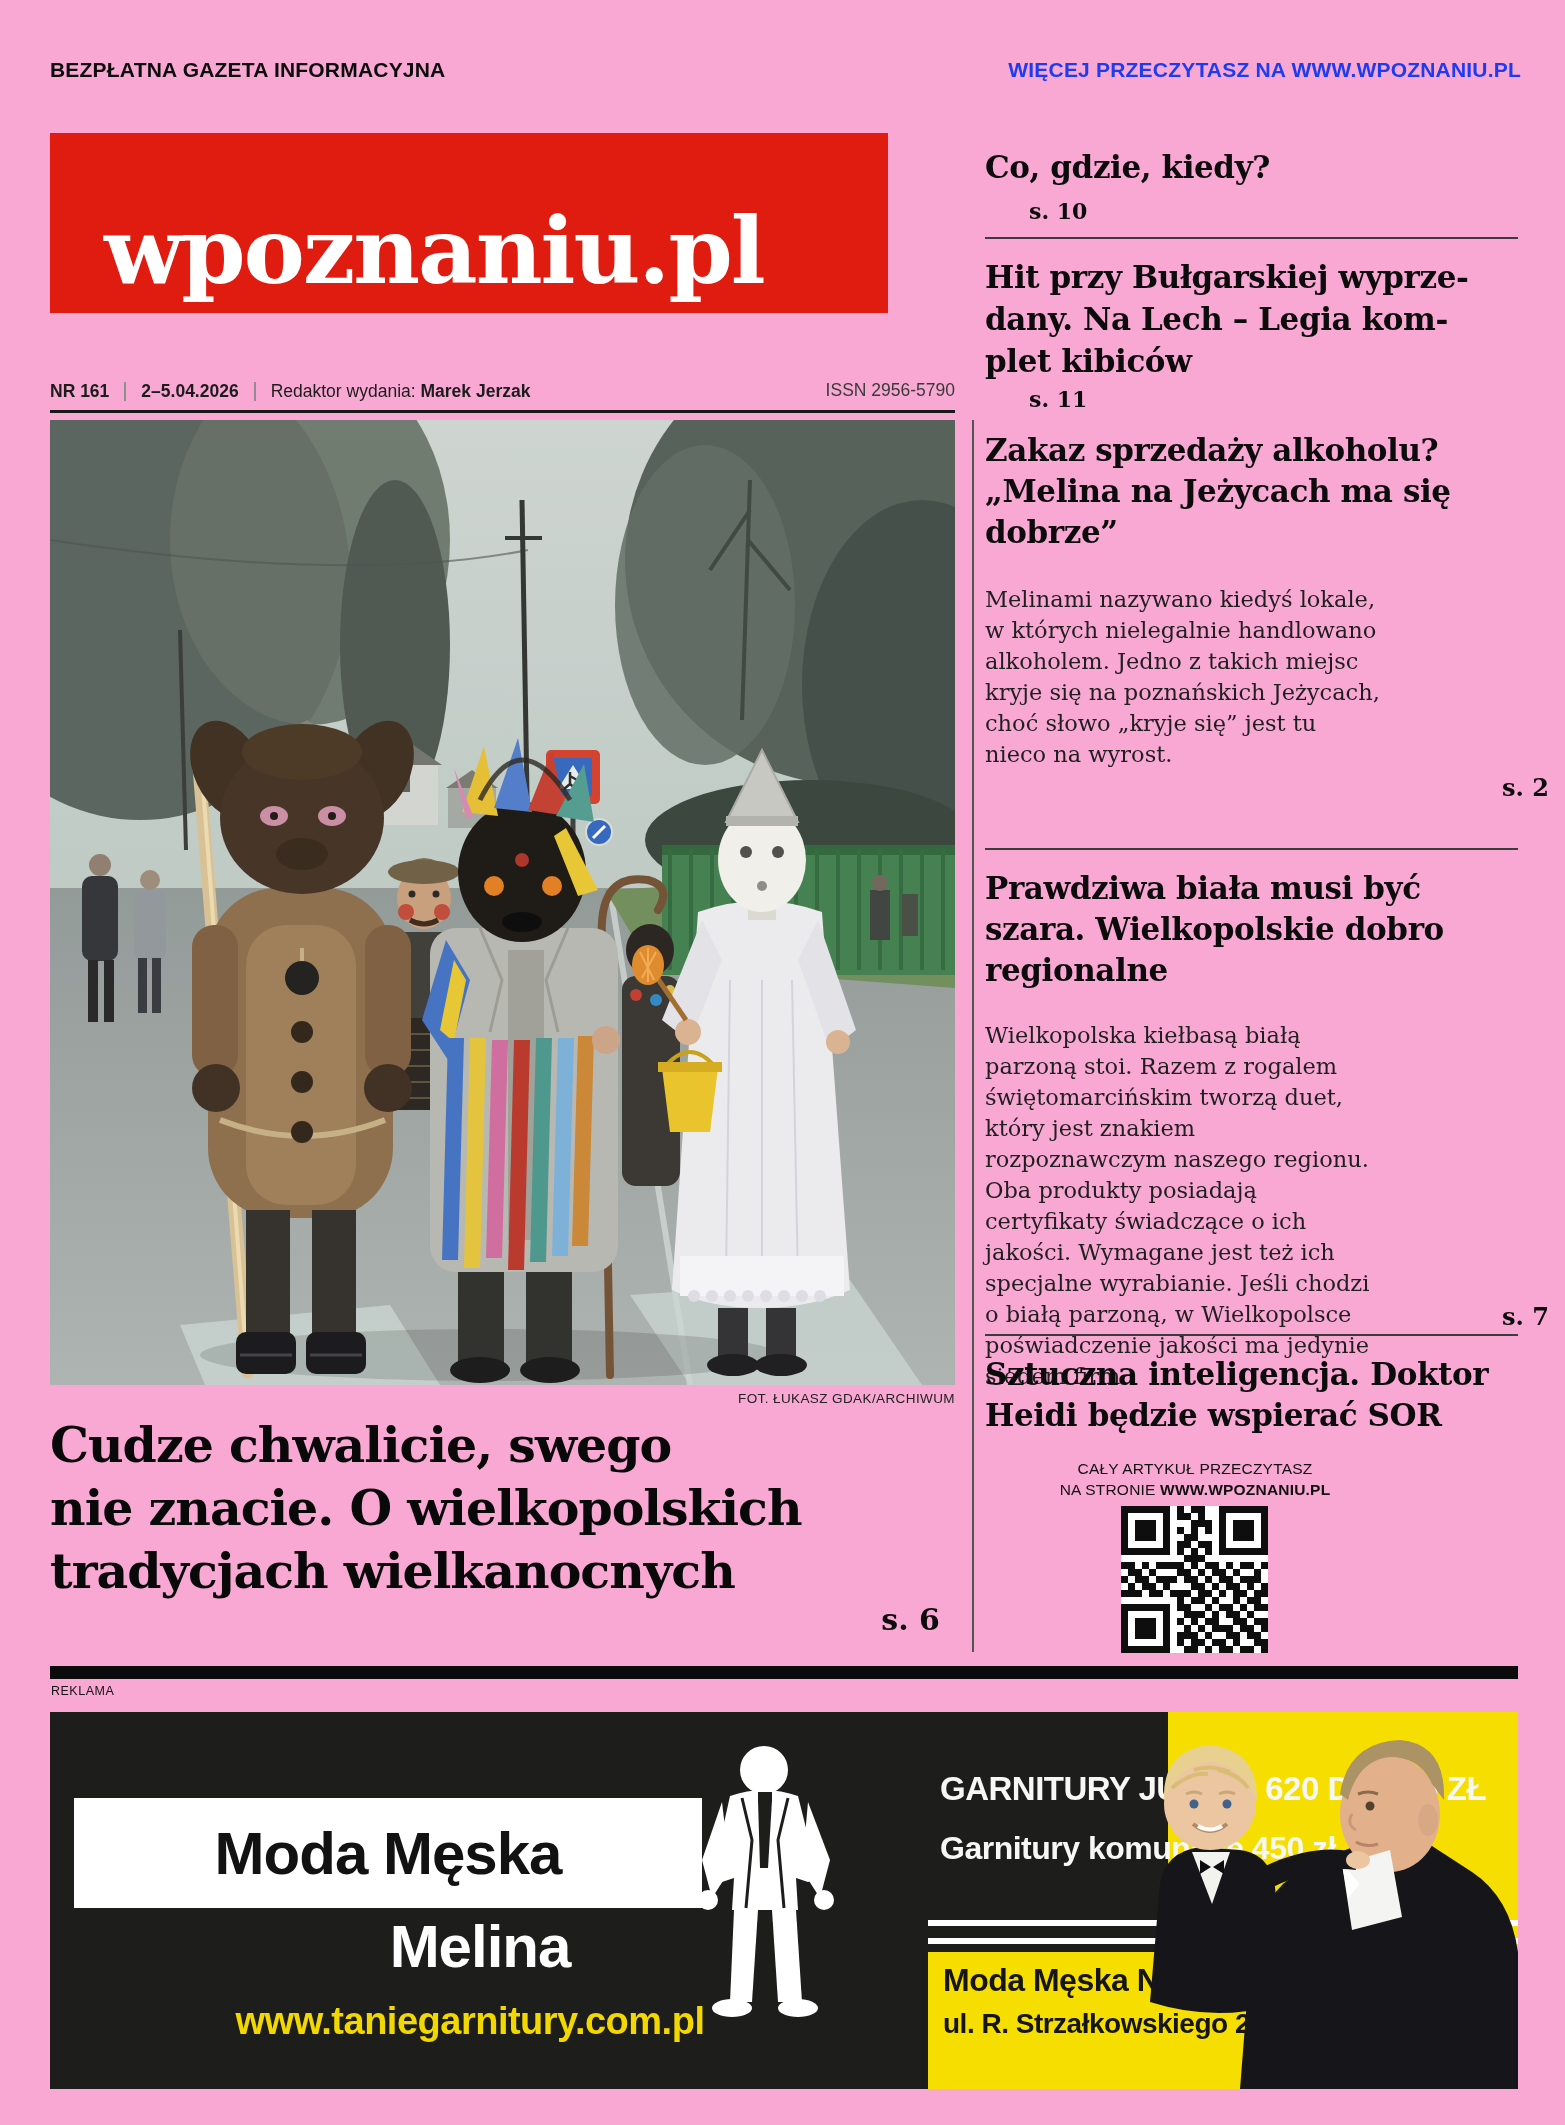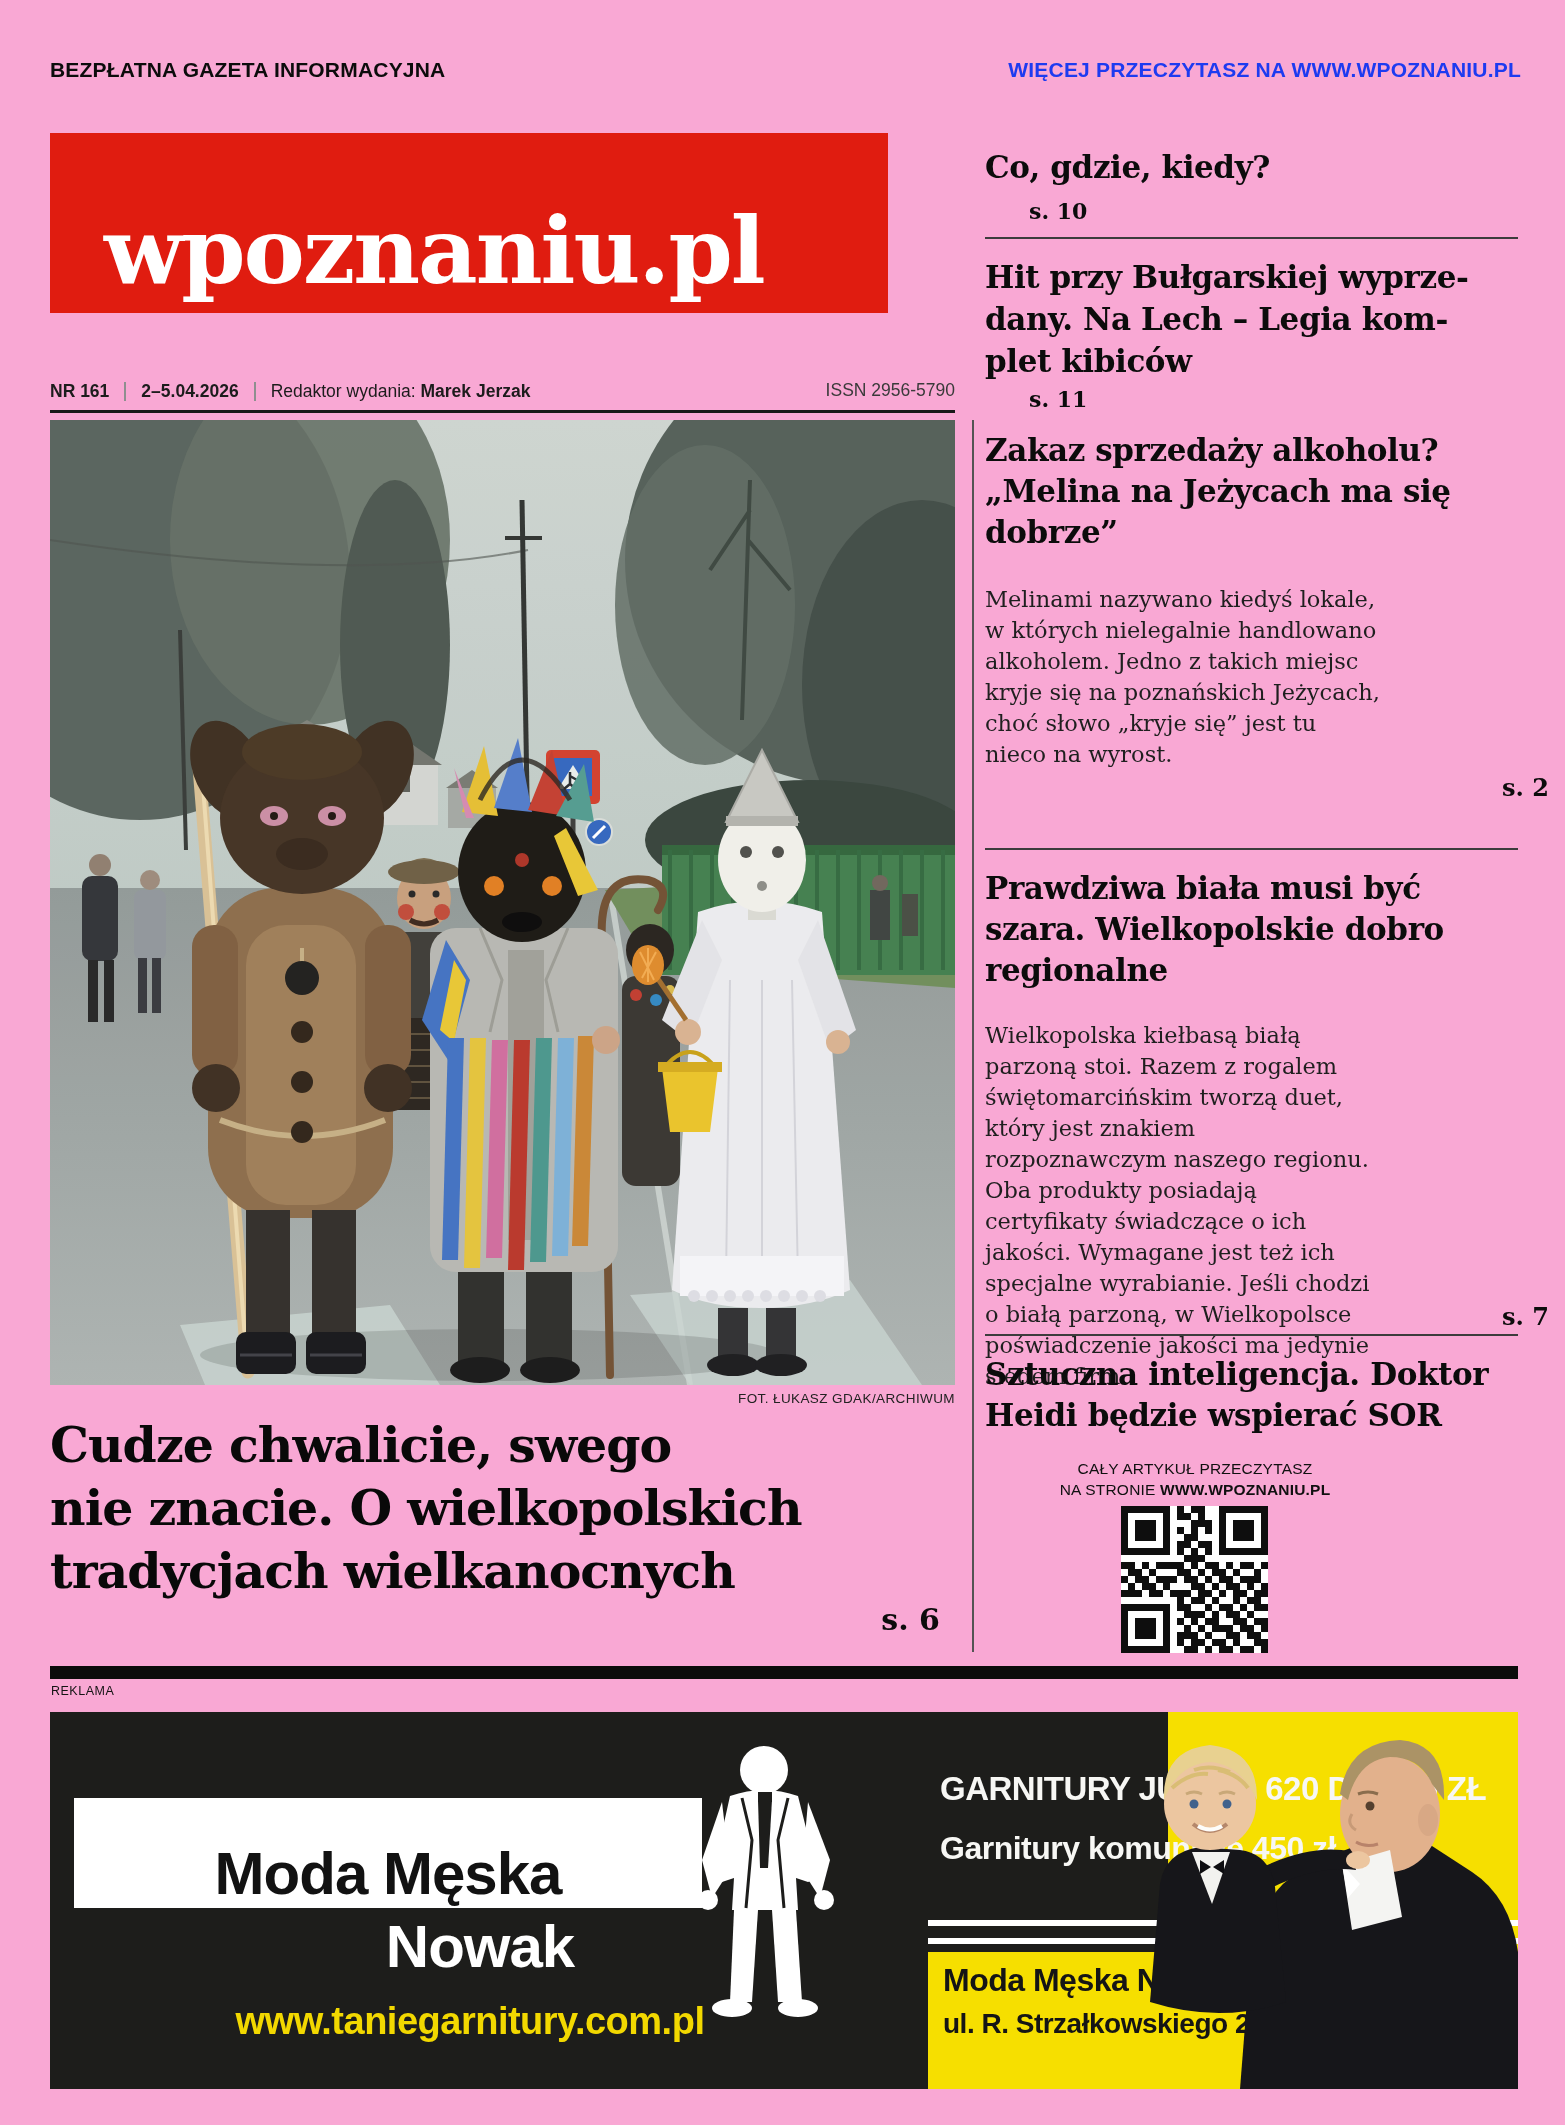--- a/index.html
+++ b/index.html
@@ -44,21 +44,21 @@
   .note1,.note2{width:420px;text-align:center;font-size:15.5px;letter-spacing:.2px;color:#101010;}
   .qr-code{display:grid;grid-template-columns:repeat(21,7px);grid-auto-rows:7px;background:#fff;}
   .qr-code .m{background:#0e0e0e;}
 
   
   .blackbar{left:50px;top:1666px;width:1468px;height:13px;background:#0b0b0b;}
   .reklama{left:51px;top:1684px;font-size:12.5px;letter-spacing:.5px;color:#141414;}
 
   .ad{left:50px;top:1712px;width:1468px;height:377px;overflow:hidden;}
   .ad-yellowpanel{left:1118px;top:0;width:350px;height:377px;}
-  .ad-whitebox{left:24px;top:86px;width:628px;height:110px;background:#fff;display:flex;align-items:flex-end;justify-content:center;}
+  .ad-whitebox{left:24px;top:86px;width:628px;height:110px;background:#fff;display:flex;align-items:center;justify-content:center;}
   .ad-shoptop{font-size:60px;font-weight:bold;color:#121212;letter-spacing:-1px;}
   .ad-shopbottom{left:230px;top:200px;width:400px;text-align:center;font-size:60px;font-weight:bold;color:#ffffff;letter-spacing:-1px;}
   .ad-url{left:30px;top:288px;width:780px;text-align:center;font-size:38px;font-weight:bold;letter-spacing:-.5px;}
   .ad-offer1{left:890px;top:58px;font-size:33px;font-weight:bold;color:#f7f7f4;letter-spacing:-.5px;z-index:2;}
   .ad-offer2{left:890px;top:118px;font-size:32px;font-weight:bold;color:#f7f7f4;letter-spacing:-.5px;z-index:2;}
   .ad-line{left:878px;width:590px;height:6px;background:#fff;z-index:1;}
   .ad-band{left:878px;top:240px;width:590px;height:137px;z-index:1;}
   .ad-addr1{left:893px;top:250px;font-size:32px;font-weight:bold;color:#151515;letter-spacing:-.5px;z-index:2;}
   .ad-addr2{left:893px;top:296px;font-size:28px;font-weight:bold;color:#151515;letter-spacing:-.5px;z-index:2;}
   .ad-sil{left:596px;top:28px;z-index:3;}
@@ -765,21 +765,21 @@
 
   <div class="abs blackbar"></div>
   <div class="abs reklama">REKLAMA</div>
 
   <div class="abs ad" style="background:#1d1d1b;">
     <div class="abs ad-yellowpanel" style="background:#f6df00;"></div>
 
     <div class="abs ad-whitebox">
       <span class="ad-shoptop">Moda Męska</span>
     </div>
-    <div class="abs ad-shopbottom">Nowak</div>
+    <div class="abs ad-shopbottom">Melina</div>
 
     <svg class="abs ad-sil" width="260" height="290" viewBox="0 0 260 290" xmlns="http://www.w3.org/2000/svg">
       <g fill="#ffffff">
         <circle cx="118" cy="30" r="24"></circle>
         <path d="M84,56 Q118,44 152,56 L170,128 Q172,140 162,142 L150,138 L152,170 L86,170 L88,138 L76,142 Q66,140 68,128 Z"></path>
         <polygon points="76,62 56,120 66,158 84,130"></polygon>
         <circle cx="62" cy="160" r="10"></circle>
         <polygon points="162,62 184,120 174,158 156,130"></polygon>
         <circle cx="178" cy="160" r="10"></circle>
         <polygon points="88,170 112,170 106,262 84,262"></polygon>

